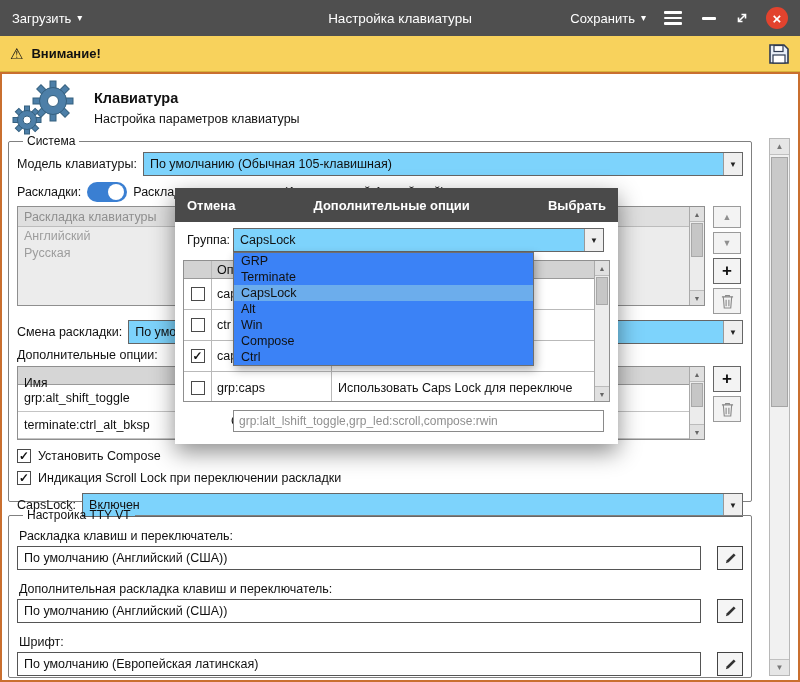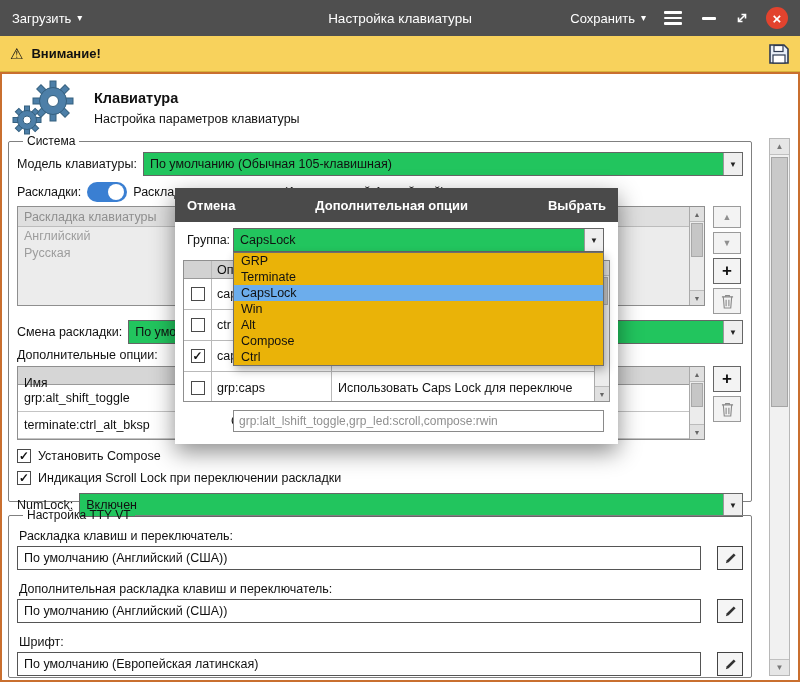--- a/index.html
+++ b/index.html
@@ -39,21 +39,21 @@
 
   fieldset { border:1px solid #808080; border-radius:2px; margin:0; padding:4px 8px 6px; }
   legend { font-size:12px; padding:0 4px; margin-left:6px; }
   fieldset.system { position:absolute; left:6px; top:60px; width:744px; height:368px; }
   fieldset.tty { position:absolute; left:6px; top:434px; width:744px; height:170px; }
 
   .frow { display:flex; align-items:center; gap:6px; margin-bottom:6px; }
   .frow label { white-space:nowrap; font-size:12.5px; }
   .grow { flex:1; }
 
-  .combo { position:relative; height:24px; background:#22c55e; border:1px solid #666; display:flex; align-items:center;
+  .combo { position:relative; height:24px; background:#7dd3fc; border:1px solid #666; display:flex; align-items:center;
            padding:0 24px 0 6px; font-size:12.5px; white-space:nowrap; overflow:hidden; }
   .combo-arrow { position:absolute; top:0; right:0; bottom:0; width:19px; background:#efefef; border-left:1px solid #999;
                  display:flex; align-items:center; justify-content:center; font-size:8px; color:#222; }
 
   .toggle { width:40px; height:20px; border-radius:10px; background:#3a7fd2; position:relative; flex:none; border:none; padding:0; }
   .toggle-knob { position:absolute; top:2px; right:3px; width:16px; height:16px; border-radius:50%; background:#fff; }
   .layouts-value { font-size:12.5px; white-space:nowrap; overflow:hidden; }
 
   .hbox { display:flex; gap:8px; margin-bottom:6px; align-items:flex-start; }
   .btncol { display:flex; flex-direction:column; gap:4px; width:30px; flex:none; }
@@ -110,21 +110,21 @@
 
   .ptable { position:absolute; left:8px; top:72px; width:427px; height:142px; border:1px solid #8f8f8f; background:#fff;
             padding-right:15px; overflow:hidden; }
   .pt-row { display:flex; height:31px; border-bottom:1px solid #b9b9b9; }
   .pt-head { height:18px; background:#d2d2d2; border-bottom:1px solid #9a9a9a; font-size:12px; }
   .pt-check { width:28px; border-right:1px solid #b9b9b9; display:flex; align-items:center; justify-content:center; flex:none; }
   .pt-name { width:120px; border-right:1px solid #b9b9b9; display:flex; align-items:center; padding:0 5px;
              overflow:hidden; white-space:nowrap; font-size:12.5px; flex:none; }
   .pt-desc { flex:1; display:flex; align-items:center; padding:0 6px; overflow:hidden; white-space:nowrap; font-size:12.5px; }
 
-  .dd-list { position:absolute; left:58px; top:64px; width:371px; background:#eab308; border:1px solid #6f6f6f;
+  .dd-list { position:absolute; left:58px; top:64px; width:301px; background:#3b82f6; border:1px solid #6f6f6f;
              box-shadow:2px 4px 9px rgba(0,0,0,0.3); z-index:5; }
   .dd-item { height:16px; display:flex; align-items:center; padding:0 7px; font-size:12.5px; }
   .dd-item.selected { background:#6cadec; }
 
   .dlg-input { position:absolute; left:58px; top:222px; width:371px; height:22px; border:1px solid #8a8a8a;
                color:#8f8f8f; font-size:12px; padding:0 5px; font-family:inherit; background:#fff; }
 </style>
 </head>
 <body>
 
@@ -314,21 +314,21 @@
         <span>Установить Compose</span>
       </div>
       <div class="cbrow">
         <button class="cb">
             <span>✓</span>
           </button>
         <span>Индикация Scroll Lock при переключении раскладки</span>
       </div>
 
       <div class="frow" style="margin-top:5px; margin-bottom:0;">
-        <label>NumLock:</label>
+        <label>CapsLock:</label>
         <div class="combo grow">
           <span>Включен</span>
           <span class="combo-arrow">▼</span>
         </div>
       </div>
     </fieldset>
 
     <fieldset class="tty">
       <legend>Настройка TTY VT</legend>
 
@@ -370,21 +370,21 @@
       <div class="msb-thumb"></div>
       <button class="msb-btn bot">
           <span>▼</span>
         </button>
     </div>
   </div>
 
   <div class="popup">
     <div class="popup-header">
       <button class="ph-btn">Отмена</button>
-      <span>Дополнительная опции</span>
+      <span>Дополнительные опции</span>
       <button class="ph-btn">Выбрать</button>
     </div>
 
     <span class="dlg-label" style="left:12px; top:45px;">Группа:</span>
     <div class="combo group-combo">
       <span>CapsLock</span>
       <span class="combo-arrow">▼</span>
     </div>
 
     <div class="ptable">
@@ -431,22 +431,22 @@
         <button class="vs-btn bot">
             <span>▼</span>
           </button>
       </div>
     </div>
 
     <div class="dd-list">
       <div class="dd-item">GRP</div>
       <div class="dd-item">Terminate</div>
       <div class="dd-item selected">CapsLock</div>
+      <div class="dd-item">Alt</div>
       <div class="dd-item">Win</div>
-      <div class="dd-item">Alt</div>
       <div class="dd-item">Compose</div>
       <div class="dd-item">Ctrl</div>
     </div>
 
     <span class="dlg-label" style="left:12px; top:226px;margin-left:44px;">Опции:</span>
     <input class="dlg-input" readonly="" value="grp:lalt_lshift_toggle,grp_led:scroll,compose:rwin" style="">
   </div>
 
 </div>
 

